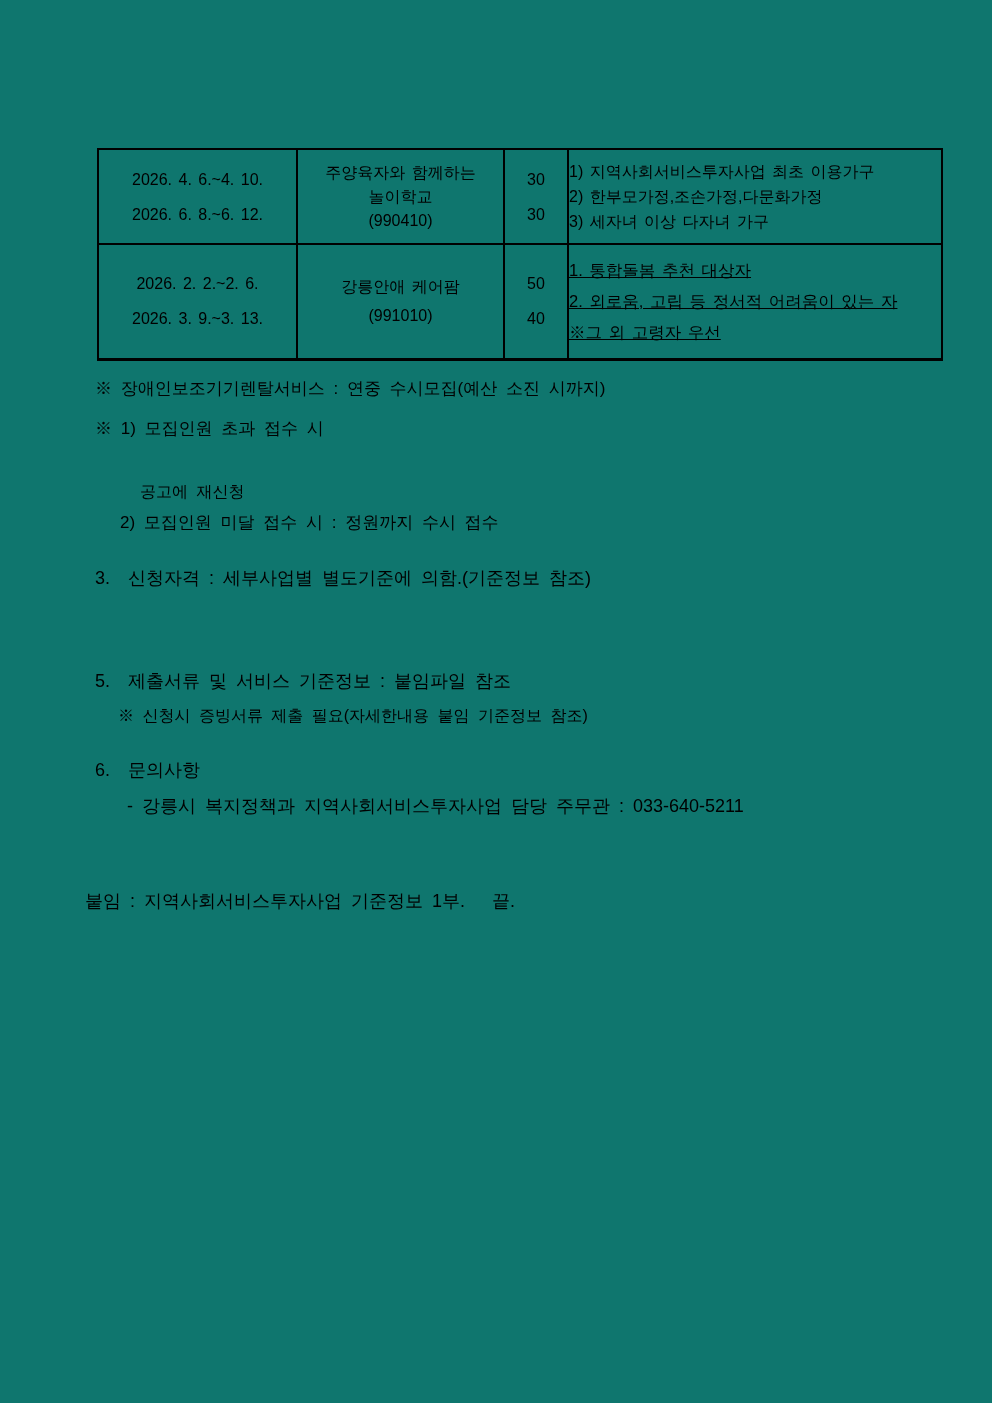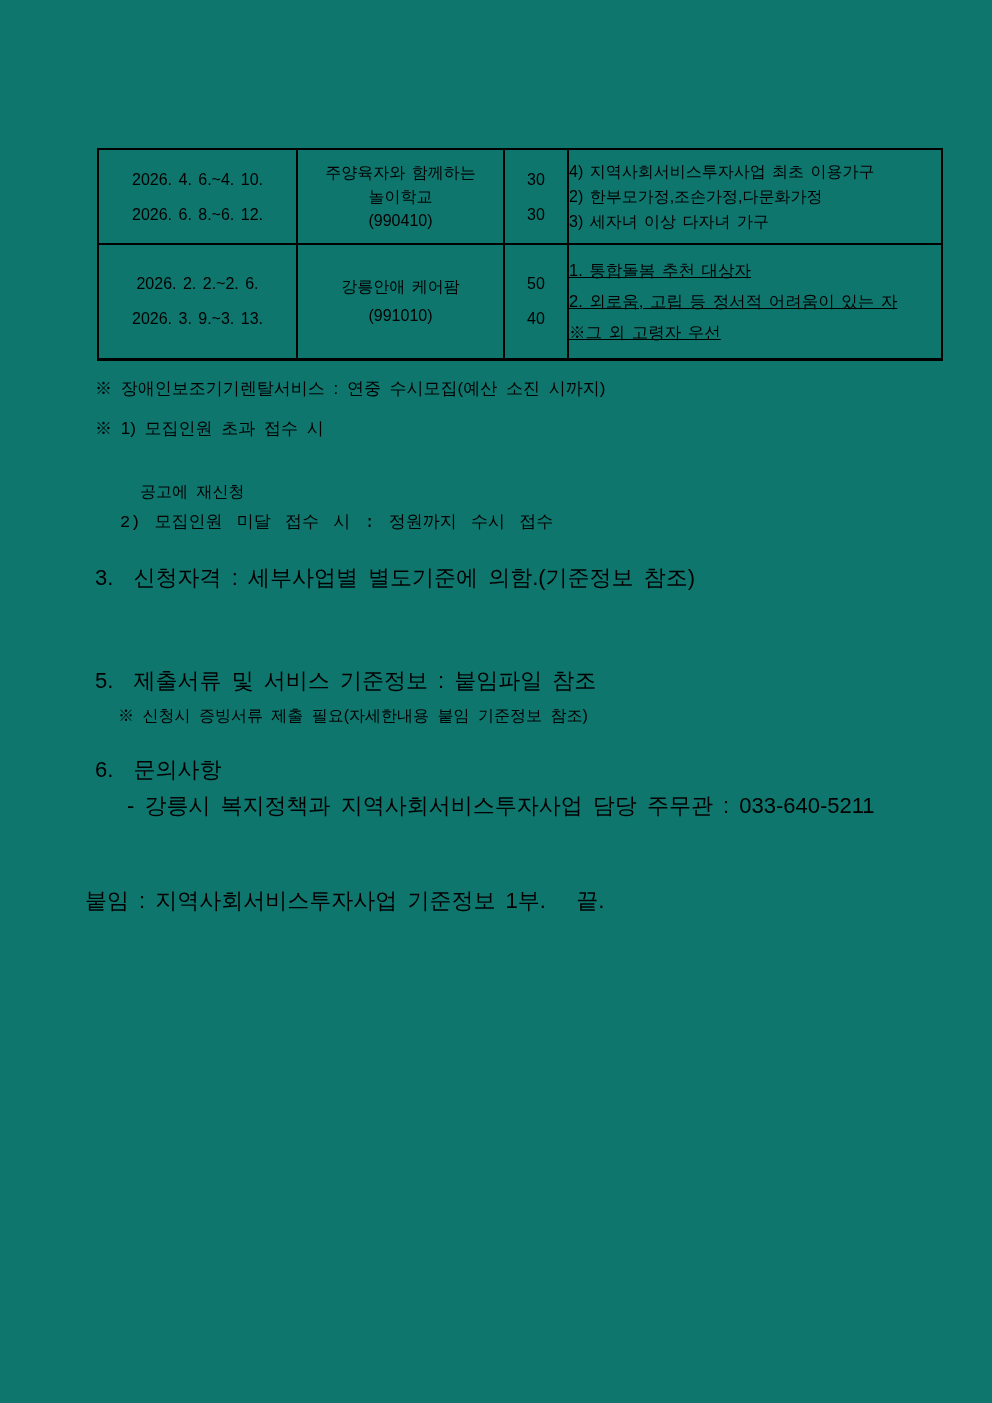--- a/index.html
+++ b/index.html
@@ -39,21 +39,21 @@
   .cell-criteria.r1lines div{line-height:25px;}
   .cell-criteria.r2lines div{line-height:31px;font-size:16.5px;text-decoration:underline;}
   
   .bl{
     position:absolute;
     white-space:pre;
     word-spacing:4px;
     line-height:22px;
     font-size:17px;
   }
-  .bl.big{font-size:22px;}
+  .bl.big{font-size:18px;}
   .bl.small{font-size:16px;}
 </style>
 </head>
 <body>
 
 <div class="page">
 
   <table class="program-table">
     <colgroup>
       <col class="col-dates">
@@ -70,21 +70,21 @@
         <td class="cell-center lh24">
           <div>주양육자와 함께하는</div>
           <div>놀이학교</div>
           <div>(990410)</div>
         </td>
         <td class="cell-center lh35">
           <div>30</div>
           <div>30</div>
         </td>
         <td class="cell-criteria r1lines">
-          <div>4) 지역사회서비스투자사업 최초 이용가구</div>
+          <div>1) 지역사회서비스투자사업 최초 이용가구</div>
           <div>2) 한부모가정,조손가정,다문화가정</div>
           <div>3) 세자녀 이상 다자녀 가구</div>
         </td>
       </tr>
       <tr class="r2">
         <td class="cell-center lh35">
           <div>2026. 2. 2.~2. 6.</div>
           <div>2026. 3. 9.~3. 13.</div>
         </td>
         <td class="cell-center lh29">
@@ -104,21 +104,21 @@
     </tbody>
   </table>
 
   <div class="bl" style="left:95px;top:378px;">※ 장애인보조기기렌탈서비스 : 연중 수시모집(예산 소진 시까지)</div>
 
   <div class="bl" style="left:95px;top:418px;">※ 1) 모집인원 초과 접수 시</div>
 
 
   <div class="bl small" style="left:140px;top:481px;">공고에 재신청</div>
 
-  <div class="bl" style="left:120px;top:512px;font-family:Liberation Mono, monospace;">2) 모집인원 미달 접수 시 : 정원까지 수시 접수</div>
+  <div class="bl" style="left:120px;top:512px;">2) 모집인원 미달 접수 시 : 정원까지 수시 접수</div>
 
   <div class="bl big" style="left:95px;top:567px;">3.  신청자격 : 세부사업별 별도기준에 의함.(기준정보 참조)</div>
 
 
   <div class="bl big" style="left:95px;top:670px;">5.  제출서류 및 서비스 기준정보 : 붙임파일 참조</div>
 
   <div class="bl small" style="left:118px;top:705px;">※ 신청시 증빙서류 제출 필요(자세한내용 붙임 기준정보 참조)</div>
 
   <div class="bl big" style="left:95px;top:759px;">6.  문의사항</div>
 

